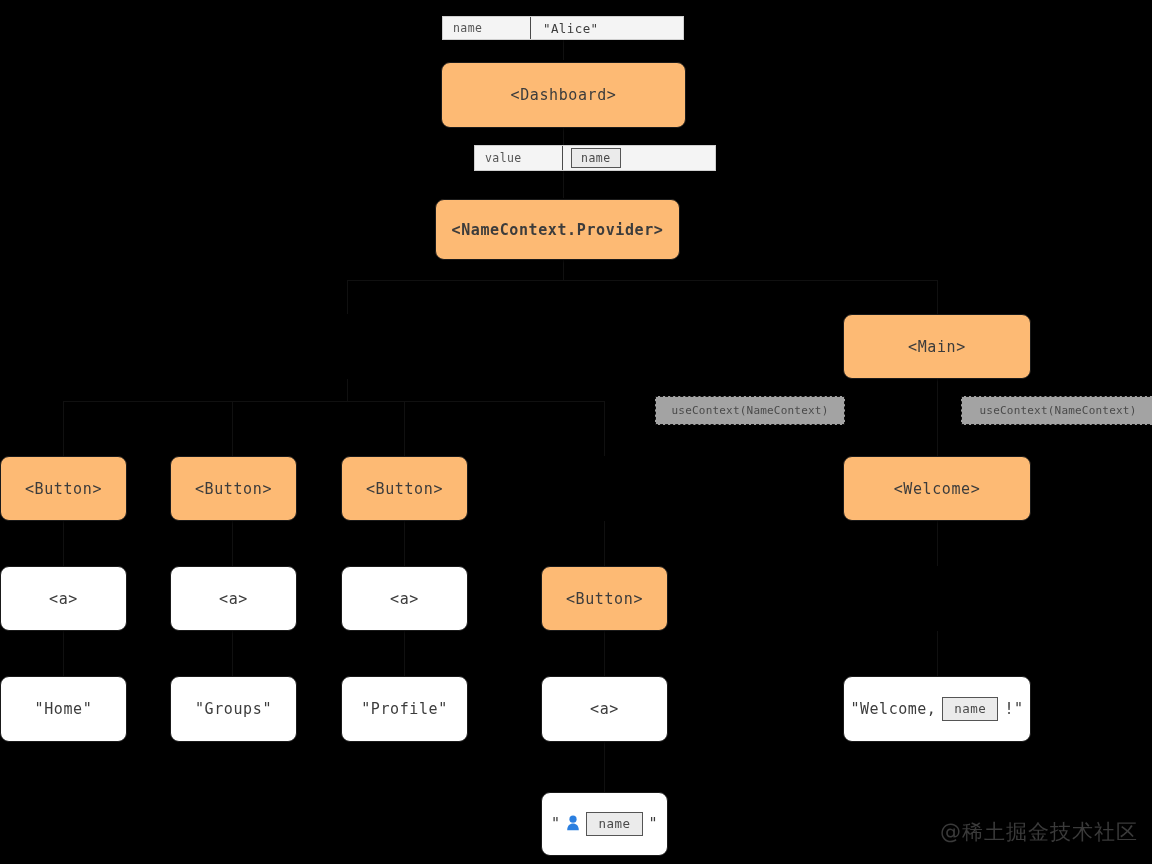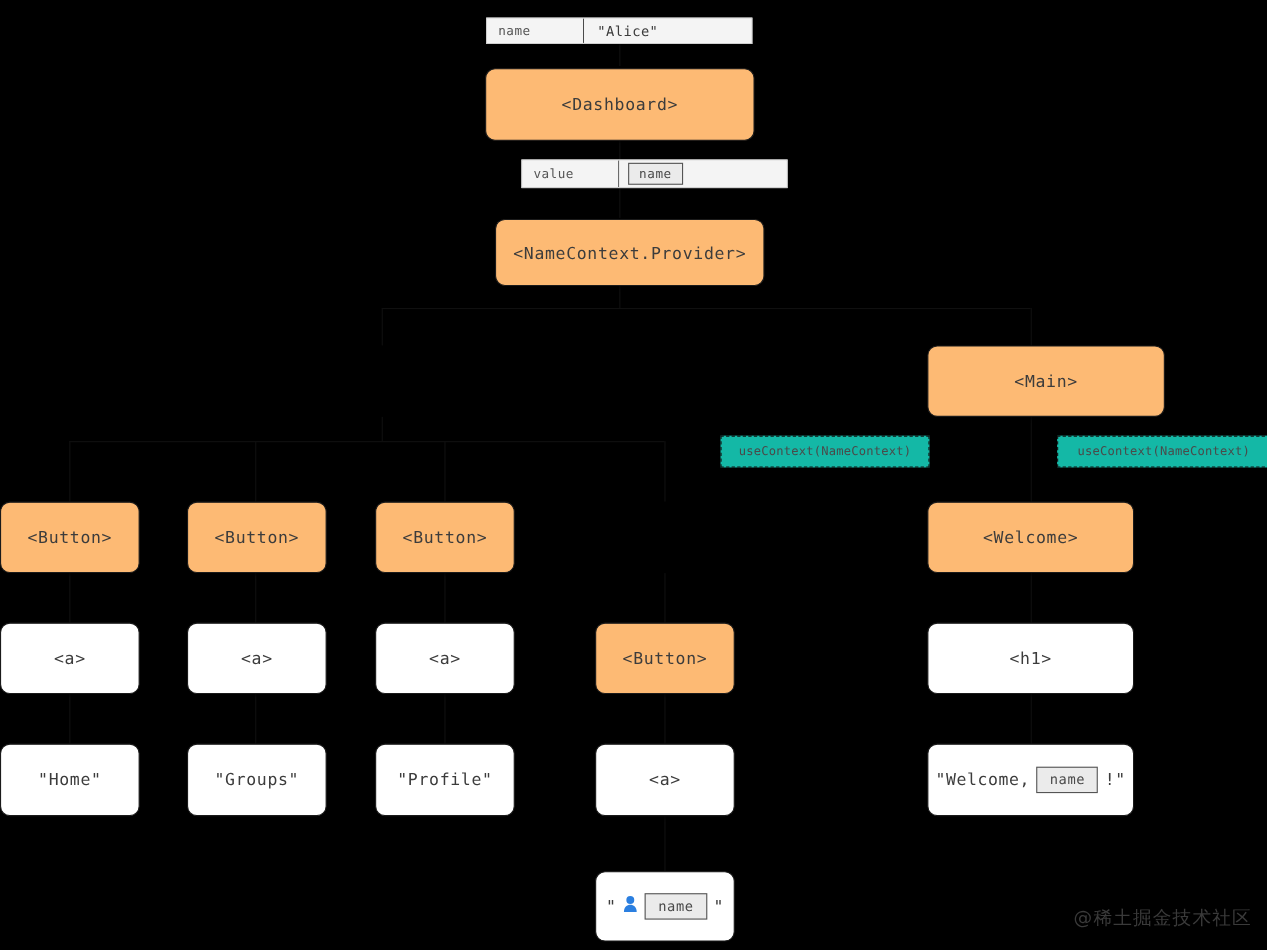--- a/index.html
+++ b/index.html
@@ -98,21 +98,21 @@
   .chip.lg {
     font-size: 12.5px;
     padding: 3px 11px;
     min-width: 46px;
   }
 
   
   .dashed-note {
     position: absolute;
     box-sizing: border-box;
-    background: #14b8a6;
+    background: #a3a3a3;
     border: 1.6px dashed #111111;
     display: flex;
     align-items: center;
     justify-content: center;
     font-size: 11px;
     color: #4a4a4a;
     letter-spacing: 0.2px;
     white-space: nowrap;
     box-shadow: 2px 2px 2px rgba(0,0,0,0.5);
   }
@@ -140,21 +140,21 @@
     color: #2b7fe0;
     line-height: 1;
   }
 
   
   .watermark {
     position: absolute;
     right: 14px;
     bottom: 18px;
     color: #3a3a3a;
-    font-size: 17px;
+    font-size: 21px;
     font-family: "DejaVu Sans", "Liberation Sans", sans-serif;
     letter-spacing: 1px;
     white-space: nowrap;
   }
 </style>
 </head>
 <body>
 
 <div id="canvas">
 
@@ -200,39 +200,38 @@
 
   <div class="proptable" style="left:442px; top:145px; width:242px; height:26px;margin-left:32px;">
     <div class="key">value</div>
     <div class="val" style="padding-left:8px;">
       <span class="chip">name</span>
     </div>
   </div>
 
   <div class="node component" style="left:441px; top:62px; width:245px; height:66px;">&lt;Dashboard&gt;</div>
 
-  <div class="node component" style="left:450px; top:199px; width:245px; height:61px;">&lt;NameContext.Provider&gt;</div>
-
-
-  <div class="node component" style="left:843px; top:314px; width:216px; height:65px;">&lt;Main&gt;</div>
+  <div class="node component" style="left:435px; top:199px; width:245px; height:61px;font-weight:bold;">&lt;NameContext.Provider&gt;</div>
+
+
+  <div class="node component" style="left:843px; top:314px; width:188px; height:65px;">&lt;Main&gt;</div>
 
   <div class="dashed-note" style="left:655px; top:396px; width:190px; height:29px;">useContext(NameContext)</div>
 
   <div class="dashed-note" style="left:961px; top:396px; width:194px; height:29px;">useContext(NameContext)</div>
 
   <div class="node component" style="left:0px; top:456px; width:127px; height:65px;">&lt;Button&gt;</div>
   <div class="node component" style="left:170px; top:456px; width:127px; height:65px;">&lt;Button&gt;</div>
   <div class="node component" style="left:341px; top:456px; width:127px; height:65px;">&lt;Button&gt;</div>
   <div class="node component" style="left:843px; top:456px; width:188px; height:65px;">&lt;Welcome&gt;</div>
 
   <div class="node leaf" style="left:0px; top:566px; width:127px; height:65px;">&lt;a&gt;</div>
   <div class="node leaf" style="left:170px; top:566px; width:127px; height:65px;">&lt;a&gt;</div>
   <div class="node leaf" style="left:341px; top:566px; width:127px; height:65px;">&lt;a&gt;</div>
   <div class="node component" style="left:541px; top:566px; width:127px; height:65px;">&lt;Button&gt;</div>
-  <div class="node leaf" style="left:843px; top:566px; width:188px; height:65px;">&lt;h1&gt;</div>
 
   <div class="node leaf" style="left:0px; top:676px; width:127px; height:66px;">"Home"</div>
   <div class="node leaf" style="left:170px; top:676px; width:127px; height:66px;">"Groups"</div>
   <div class="node leaf" style="left:341px; top:676px; width:127px; height:66px;">"Profile"</div>
   <div class="node leaf" style="left:541px; top:676px; width:127px; height:66px;">&lt;a&gt;</div>
 
   <div class="node leaf" style="left:843px; top:676px; width:188px; height:66px;">
     <span class="textnode-inner">
       <span class="welcome-text">"Welcome,</span>
       <span class="chip lg">name</span>

